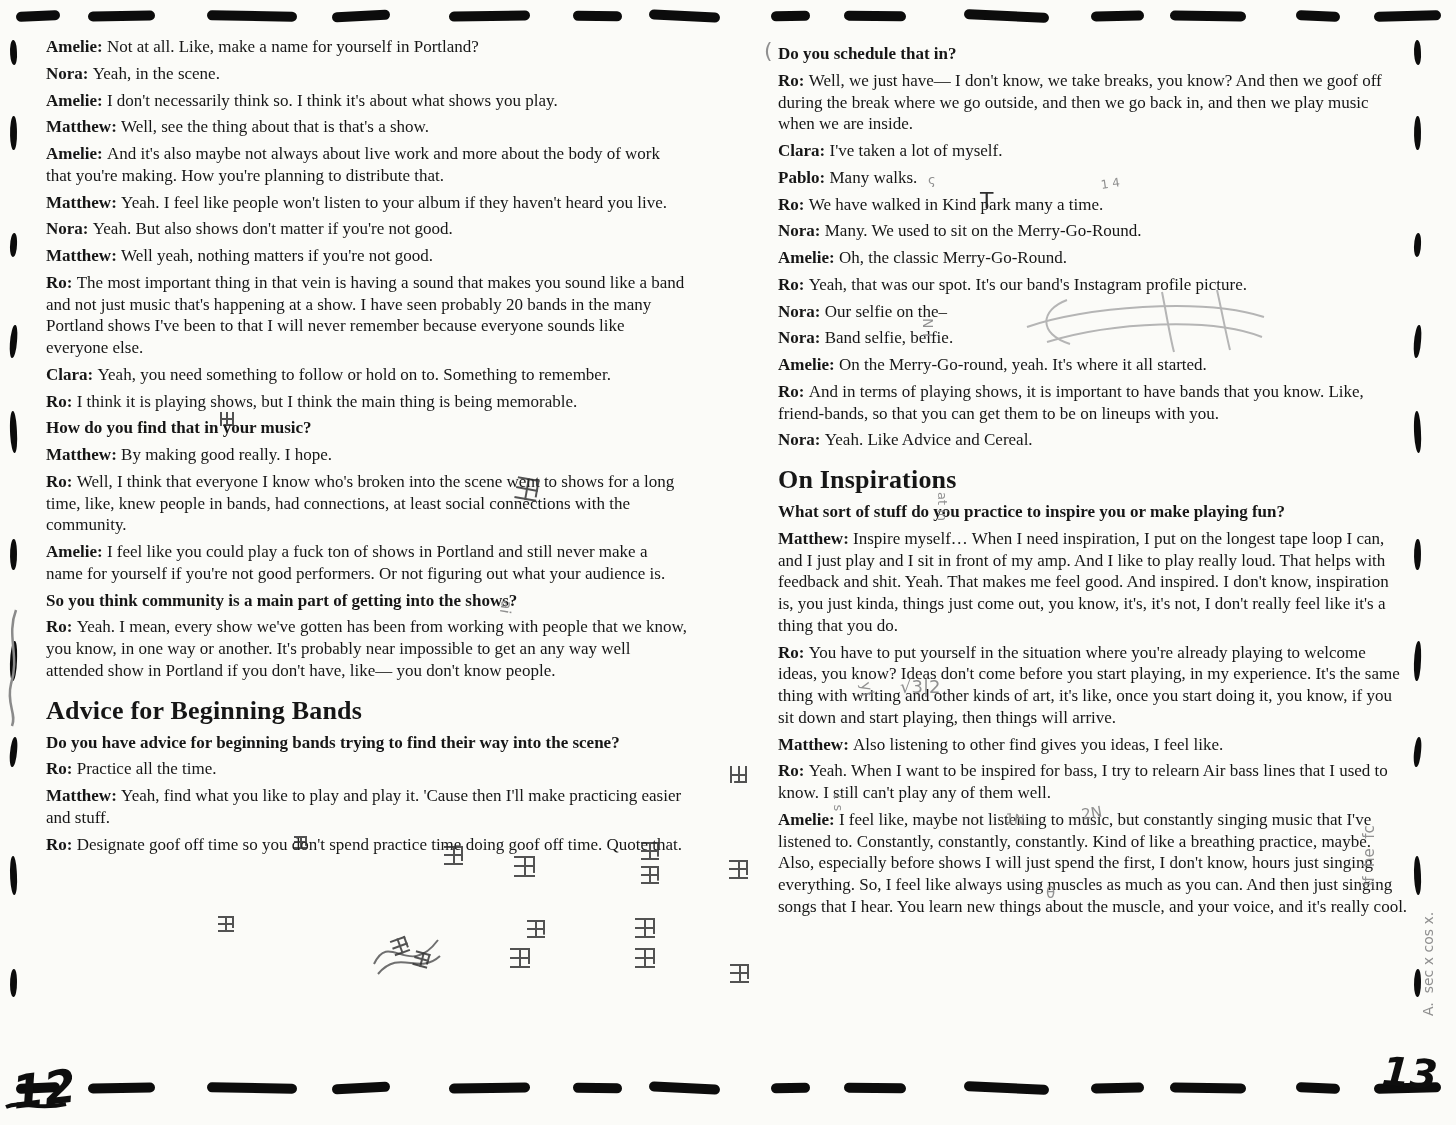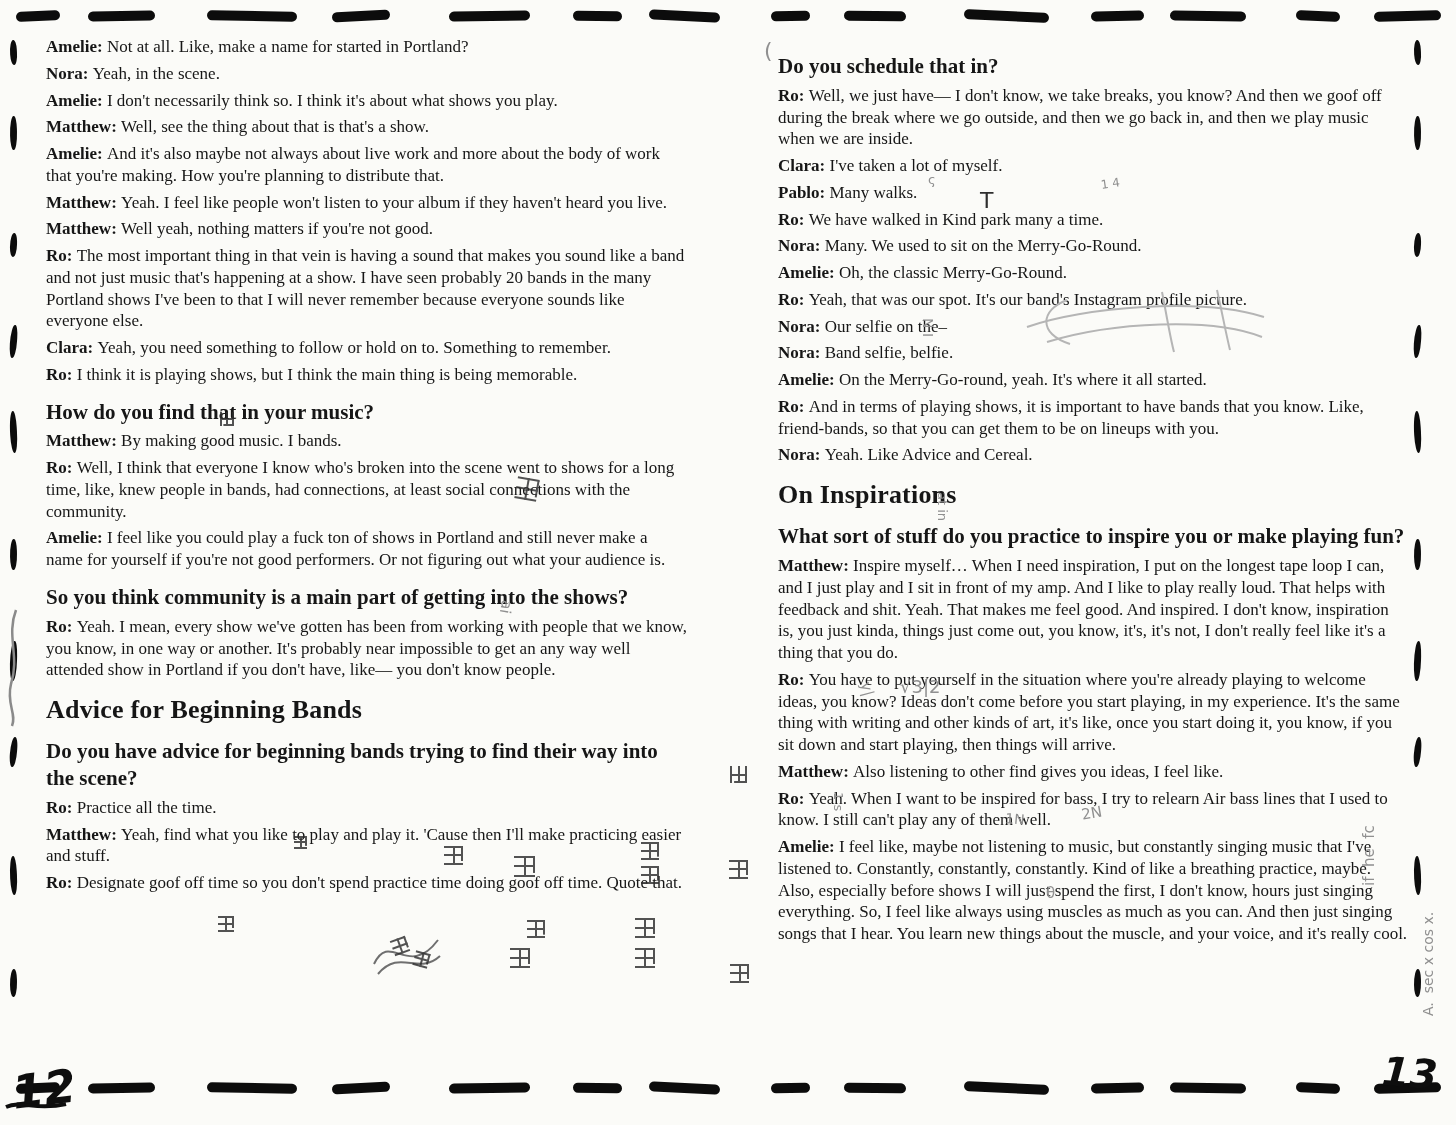--- a/index.html
+++ b/index.html
@@ -6,21 +6,21 @@
   body{
     width:1456px;height:1125px;position:relative;overflow:hidden;
     background:#fbfbf8;
     font-family:"Liberation Serif", serif;
     color:#161616;
   }
   .col{position:absolute;}
   .col-left{left:46px;top:36px;width:642px;}
   .col-right{left:778px;top:40px;width:630px;}
   p.line{margin:0 0 5px;font-size:17px;line-height:1.28;}
-  p.question{margin:13px 0 5px;font-size:21px;line-height:1.28;font-weight:bold;}
+  p.question{margin:3px 0 5px;font-size:17px;line-height:1.28;font-weight:bold;}
   h2.heading{font-size:26px;margin:14px 0 6px;font-weight:bold;letter-spacing:.2px;}
   .speaker{font-weight:bold;}
 
   
   .border-top,.border-bottom{position:absolute;left:16px;right:28px;height:22px;}
   .border-top{top:6px;}
   .border-bottom{top:1078px;}
   .dash-h{position:absolute;top:5px;height:10px;background:#0c0c0c;border-radius:6px;display:block;}
   .border-left,.border-right{position:absolute;top:40px;height:1020px;width:26px;}
   .border-left{left:2px;}
@@ -102,32 +102,33 @@
       <i class="dash-v" style="top: 285px; height: 33px; transform: rotate(3.8deg);"></i>
       <i class="dash-v" style="top: 371px; height: 42px; transform: rotate(-3.7deg);"></i>
       <i class="dash-v" style="top: 499px; height: 31px; transform: rotate(-1.1deg);"></i>
       <i class="dash-v" style="top: 601px; height: 40px; transform: rotate(1.5deg);"></i>
       <i class="dash-v" style="top: 697px; height: 30px; transform: rotate(4.1deg);"></i>
       <i class="dash-v" style="top: 816px; height: 39px; transform: rotate(-3.3deg);"></i>
       <i class="dash-v" style="top: 929px; height: 28px; transform: rotate(-0.7deg);"></i>
     </div>
 
   <div class="col col-left" id="col-left">
-      <p class="line"><span class="speaker">Amelie: </span><span>Not at all. Like, make a name for started in Portland?</span></p>
+      <p class="line"><span class="speaker">Amelie: </span><span>Not at all. Like, make a name for yourself in Portland?</span></p>
       <p class="line"><span class="speaker">Nora: </span><span>Yeah, in the scene.</span></p>
       <p class="line"><span class="speaker">Amelie: </span><span>I don't necessarily think so. I think it's about what shows you play.</span></p>
       <p class="line"><span class="speaker">Matthew: </span><span>Well, see the thing about that is that's a show.</span></p>
       <p class="line"><span class="speaker">Amelie: </span><span>And it's also maybe not always about live work and more about the body of work that you're making. How you're planning to distribute that.</span></p>
       <p class="line"><span class="speaker">Matthew: </span><span>Yeah. I feel like people won't listen to your album if they haven't heard you live.</span></p>
+      <p class="line"><span class="speaker">Nora: </span><span>Yeah. But also shows don't matter if you're not good.</span></p>
       <p class="line"><span class="speaker">Matthew: </span><span>Well yeah, nothing matters if you're not good.</span></p>
       <p class="line"><span class="speaker">Ro: </span><span>The most important thing in that vein is having a sound that makes you sound like a band and not just music that's happening at a show. I have seen probably 20 bands in the many Portland shows I've been to that I will never remember because everyone sounds like everyone else.</span></p>
       <p class="line"><span class="speaker">Clara: </span><span>Yeah, you need something to follow or hold on to. Something to remember.</span></p>
       <p class="line"><span class="speaker">Ro: </span><span>I think it is playing shows, but I think the main thing is being memorable.</span></p>
       <p class="question">How do you find that in your music?</p>
-      <p class="line"><span class="speaker">Matthew: </span><span>By making good music. I bands.</span></p>
+      <p class="line"><span class="speaker">Matthew: </span><span>By making good really. I hope.</span></p>
       <p class="line"><span class="speaker">Ro: </span><span>Well, I think that everyone I know who's broken into the scene went to shows for a long time, like, knew people in bands, had connections, at least social connections with the community.</span></p>
       <p class="line"><span class="speaker">Amelie: </span><span>I feel like you could play a fuck ton of shows in Portland and still never make a name for yourself if you're not good performers. Or not figuring out what your audience is.</span></p>
       <p class="question">So you think community is a main part of getting into the shows?</p>
       <p class="line"><span class="speaker">Ro: </span><span>Yeah. I mean, every show we've gotten has been from working with people that we know, you know, in one way or another. It's probably near impossible to get an any way well attended show in Portland if you don't have, like— you don't know people.</span></p>
       <h2 class="heading">Advice for Beginning Bands</h2>
       <p class="question">Do you have advice for beginning bands trying to find their way into the scene?</p>
       <p class="line"><span class="speaker">Ro: </span><span>Practice all the time.</span></p>
       <p class="line"><span class="speaker">Matthew: </span><span>Yeah, find what you like to play and play it. 'Cause then I'll make practicing easier and stuff.</span></p>
       <p class="line"><span class="speaker">Ro: </span><span>Designate goof off time so you don't spend practice time doing goof off time. Quote that.</span></p>
     </div>

